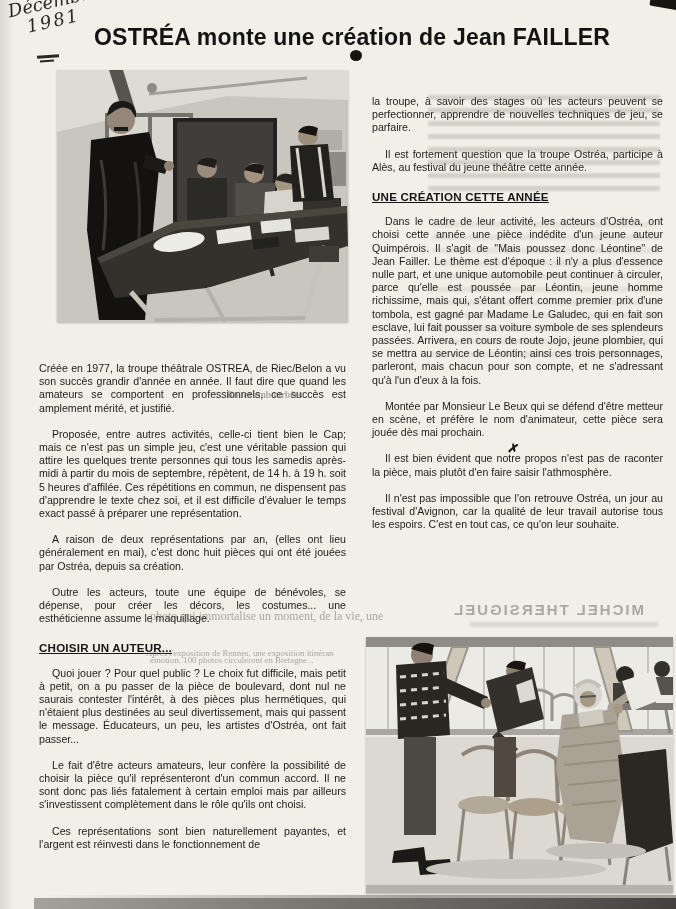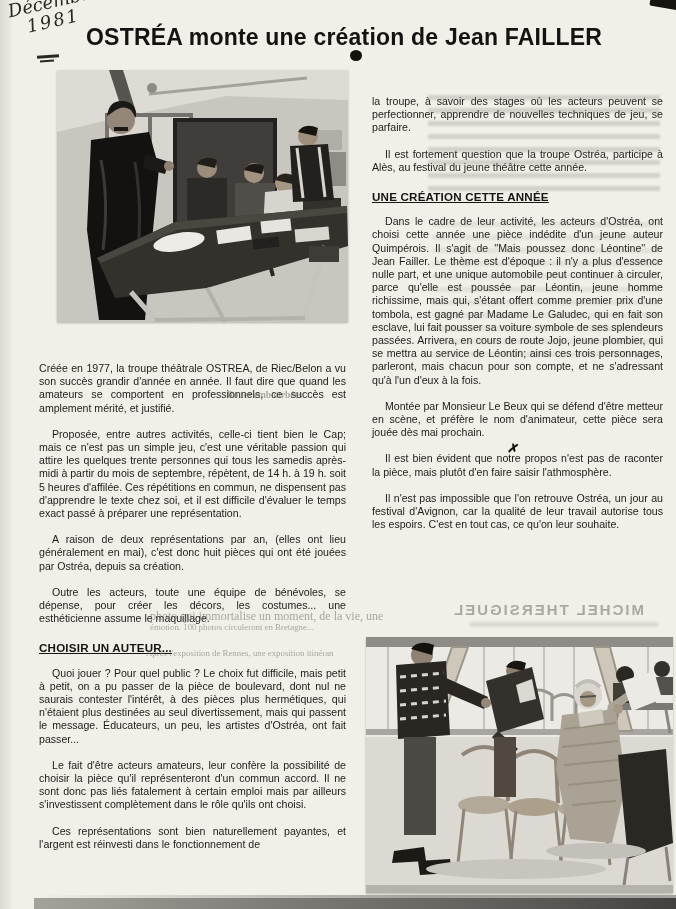--- a/index.html
+++ b/index.html
@@ -7,21 +7,21 @@
     position:relative;width:676px;height:909px;margin:0 auto;
     background:#f2efe9;overflow:hidden;
     font-family:"Liberation Sans",sans-serif;color:#1d1c1a;
   }
   .page::before{ 
     content:"";position:absolute;left:0;top:0;width:14px;height:100%;
     background:linear-gradient(90deg,rgba(120,116,110,.18),rgba(120,116,110,0));
     pointer-events:none;
   }
   .article-title{
-    position:absolute;left:86px;top:9px;width:580px;
+    position:absolute;left:94px;top:9px;width:580px;
     font-size:23px;font-weight:bold;letter-spacing:.2px;color:#141311;
     white-space:nowrap;
   }
   .handwritten{
     position:absolute;left:6px;top:2px;
     font-family:"DejaVu Serif",serif;font-style:italic;
     font-size:18px;line-height:19px;color:#2a2722;
     transform:rotate(-13deg);transform-origin:left top;
   }
   .handwritten .yr{display:block;margin-left:15px;letter-spacing:2px;}
@@ -179,21 +179,21 @@
     <p>Dans le cadre de leur activité, les acteurs d'Ostréa, ont choisi cette année une pièce indédite d'un jeune auteur Quimpérois. Il s'agit de ''Mais poussez donc Léontine'' de Jean Failler. Le thème est d'époque : il n'y a plus d'essence nulle part, et une unique automobile peut continuer à circuler, parce qu'elle est poussée par Léontin, jeune homme richissime, mais qui, s'étant offert comme premier prix d'une tombola, est gagné par Madame Le Galudec, qui en fait son esclave, lui fait pousser sa voiture symbole de ses splendeurs passées. Arrivera, en cours de route Jojo, jeune plombier, qui se mettra au service de Léontin; ainsi ces trois personnages, parleront, mais chacun pour son compte, et ne s'adressant qu'à l'un d'eux à la fois.</p>
     <p>Montée par Monsieur Le Beux qui se défend d'être metteur en scène, et préfère le nom d'animateur, cette pièce sera jouée dès mai prochain.</p>
     <p>Il est bien évident que notre propos n'est pas de raconter la pièce, mais plutôt d'en faire saisir l'athmosphère.</p>
     <p>Il n'est pas impossible que l'on retrouve Ostréa, un jour au festival d'Avignon, car la qualité de leur travail autorise tous les espoirs. C'est en tout cas, ce qu'on leur souhaite.</p>
   </div>
 
   <span class="correction-x">✗</span>
 
   <div class="ghost ghost-frag" style="left:227px;top:390px">Roues embourbées</div>
   <div class="ghost ghost-frag" style="left:150px;top:609px;font-weight:normal;font-size:12px">photo qui immortalise un moment, de la vie, une</div>
-  <div class="ghost ghost-frag" style="left:150px;top:622px;font-weight:normal;font-size:8.8px">émotion. 100 photos circuleront en Bretagne...</div>
+  <div class="ghost ghost-frag" style="left:150px;top:655px;font-weight:normal;font-size:8.8px">émotion. 100 photos circuleront en Bretagne...</div>
   <div class="ghost ghost-frag" style="left:146px;top:648px;font-weight:normal;font-size:8.8px">Après l'exposition de Rennes, une exposition itinéran</div>
   <div class="ghost ghost-stripes" style="left:428px;top:95px;width:232px;height:104px"></div>
   <div class="ghost ghost-stripes" style="left:432px;top:222px;width:226px;height:140px;opacity:.45"></div>
   <div class="ghost ghost-mirror" style="left:452px;top:601px">MICHEL THERSIGUEL</div>
   <div class="ghost ghost-stripes" style="left:470px;top:622px;width:188px;height:11px;opacity:.8"></div>
 
   <figure class="photo" style="left:366px;top:637px;width:307px;height:256px;margin:0" aria-label="Répétition : deux hommes poussent des rangées de chaises figurant une automobile, une dame âgée assise lit son texte, sous une charpente en bois">
     <svg width="307" height="256" viewBox="0 0 307 256">
       <rect width="307" height="256" fill="#dcd9d3"></rect>
 

